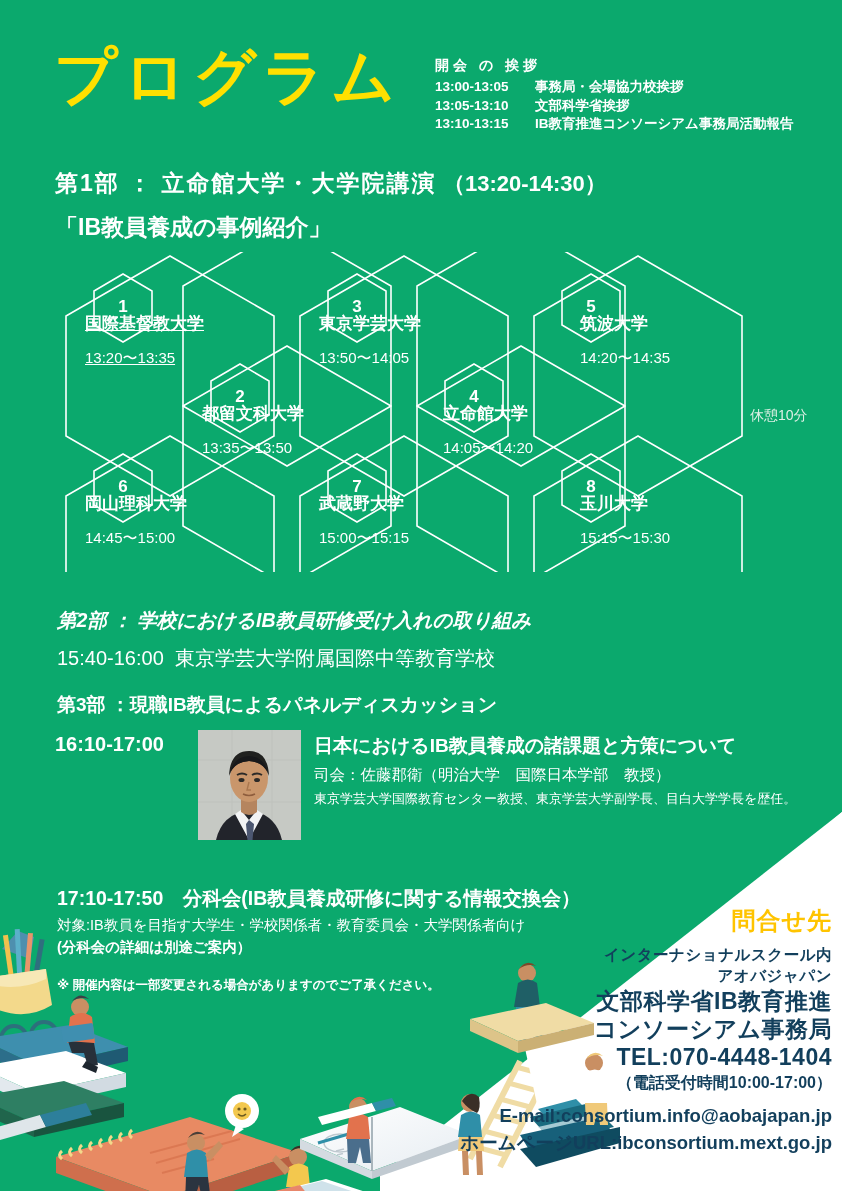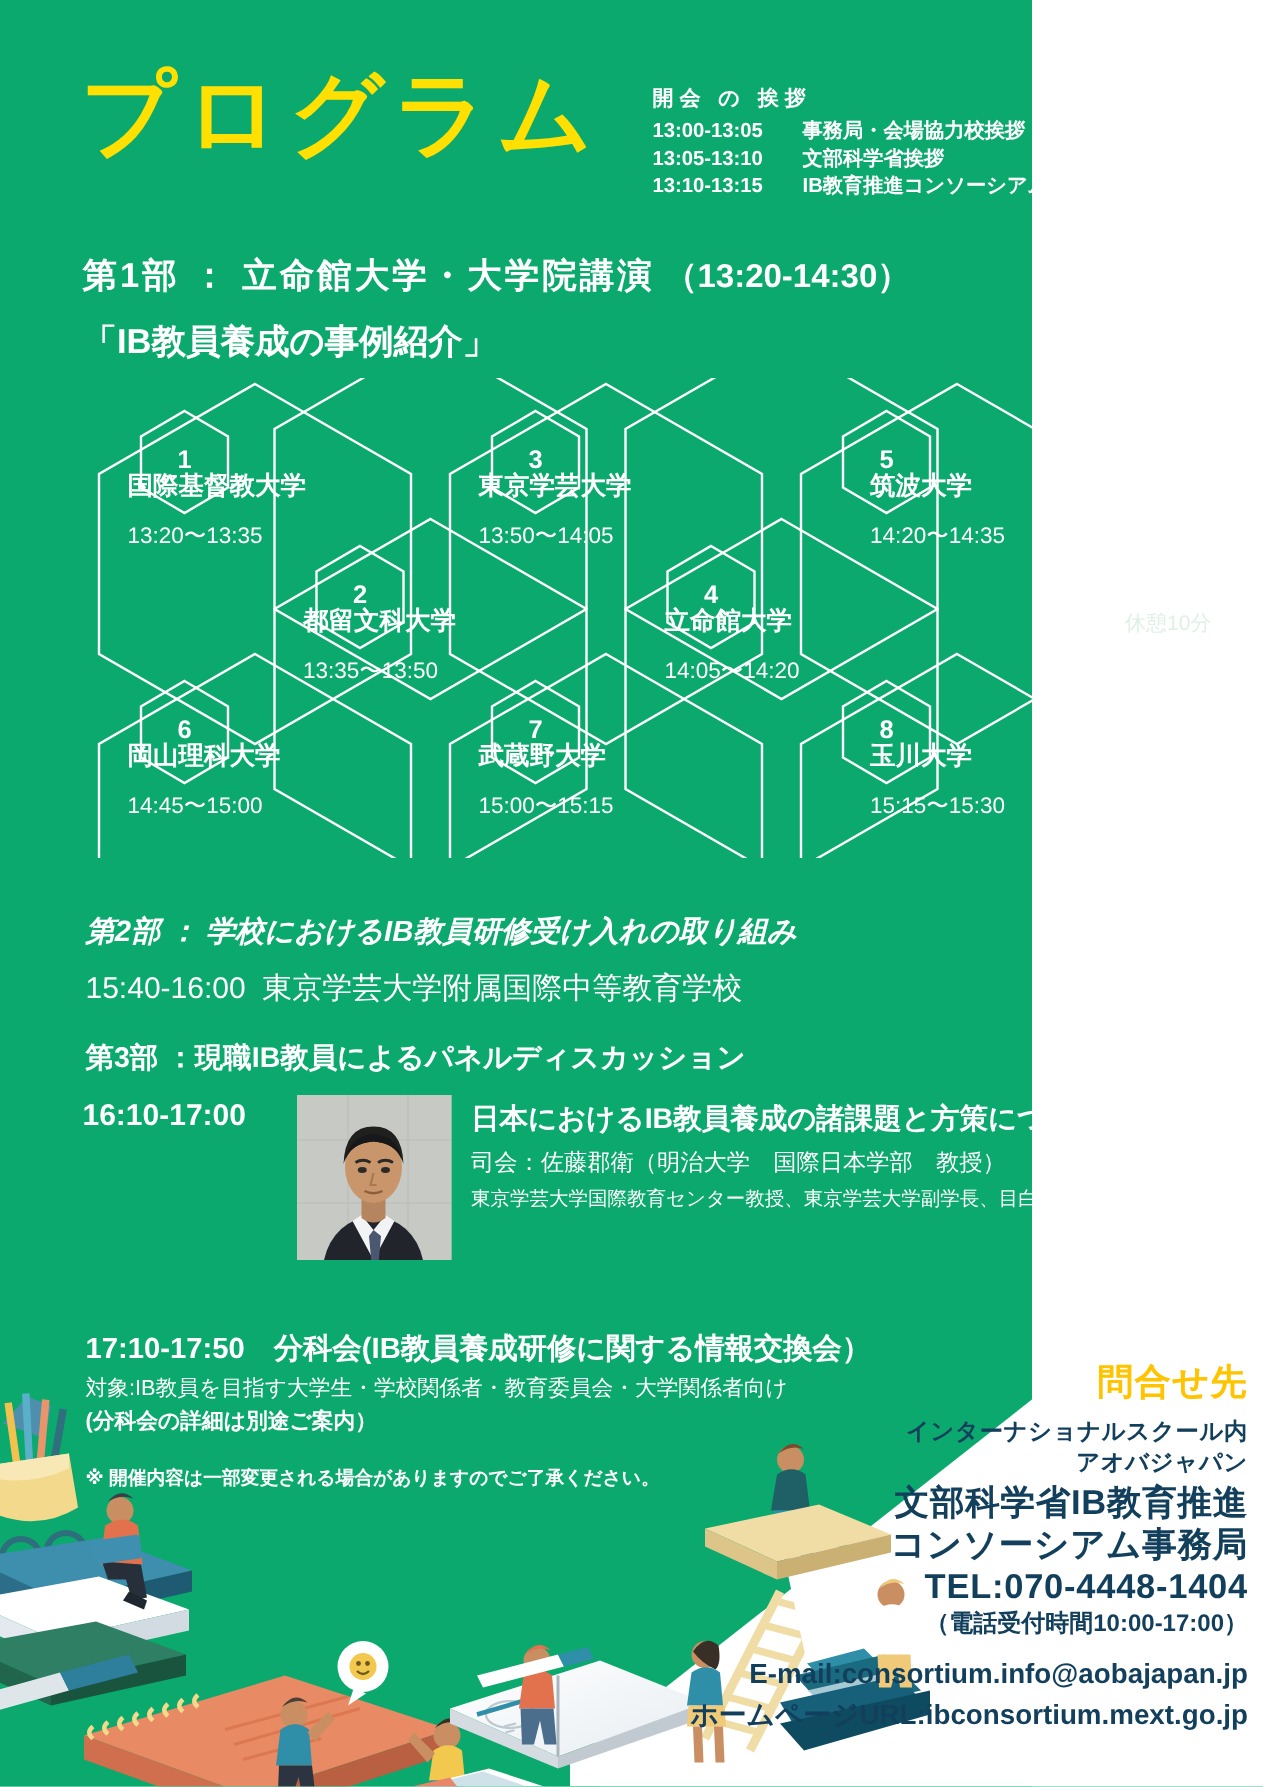--- a/index.html
+++ b/index.html
@@ -3,21 +3,21 @@
 <meta charset="utf-8">
 <style>
   * { box-sizing: border-box; margin: 0; padding: 0; }
   html, body {
     width: 842px; height: 1191px;
     font-family: "Liberation Sans", "DejaVu Sans", sans-serif;
     overflow: hidden;
   }
   #poster {
     position: relative;
-    width: 688px; height: 1191px;
+    width: 842px; height: 1191px;
     background: #0BA96D;
     color: #ffffff;
   }
 
   
   .white-wedge {
     position: absolute;
     left: 0; top: 0; width: 842px; height: 1191px;
     pointer-events: none;
   }
@@ -423,21 +423,21 @@
 
     <div class="hex-num" style="left:108px; top:45px;">1</div>
     <div class="hex-num" style="left:225px; top:135px;">2</div>
     <div class="hex-num" style="left:342px; top:45px;">3</div>
     <div class="hex-num" style="left:459px; top:135px;">4</div>
     <div class="hex-num" style="left:576px; top:45px;">5</div>
     <div class="hex-num" style="left:108px; top:225px;">6</div>
     <div class="hex-num" style="left:342px; top:225px;">7</div>
     <div class="hex-num" style="left:576px; top:225px;">8</div>
 
-    <div class="hex-label" style="left:85px; top:62px;">
+    <div class="hex-label" style="left:85px; top:62px;text-decoration:underline;">
       <div class="hex-name">国際基督教大学</div>
       <div class="hex-time">13:20〜13:35</div>
     </div>
     <div class="hex-label" style="left:202px; top:152px;">
       <div class="hex-name">都留文科大学</div>
       <div class="hex-time">13:35〜13:50</div>
     </div>
     <div class="hex-label" style="left:319px; top:62px;">
       <div class="hex-name">東京学芸大学</div>
       <div class="hex-time">13:50〜14:05</div>

